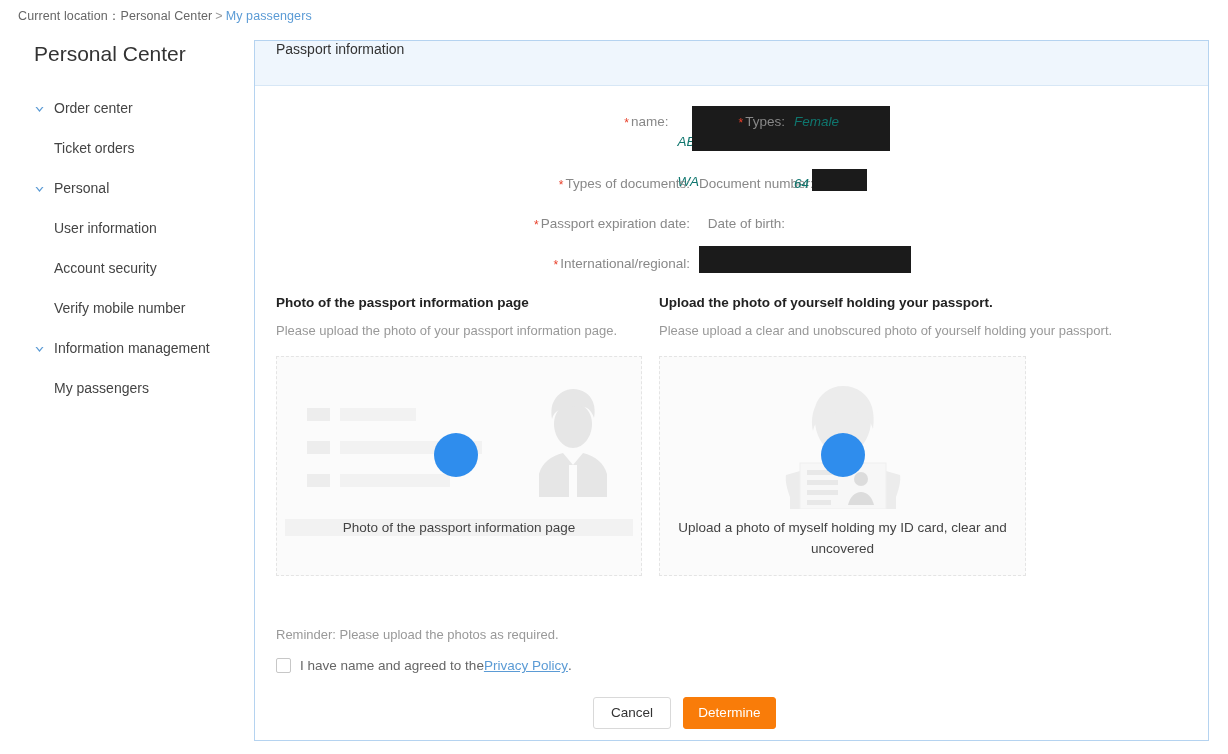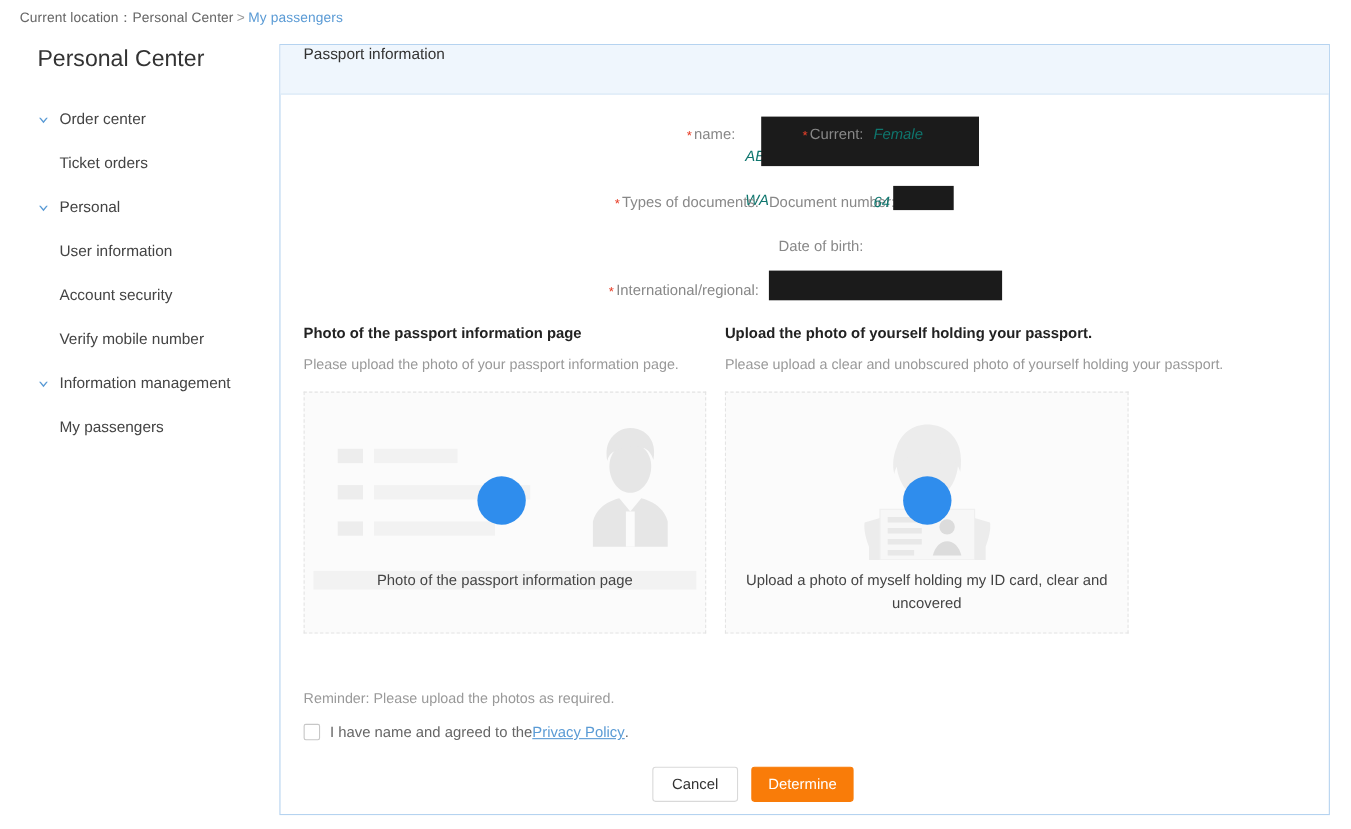--- a/index.html
+++ b/index.html
@@ -311,34 +311,38 @@
       <div class="frow" id="row-name">
         <span class="flabel"><span class="req">*</span><span>name:</span></span>
         <span class="fvalue">
           <span class="name-line">AB</span><br>
           <span class="name-line">WA</span>
           <span class="redact" id="redact-name"></span>
         </span>
       </div>
 
       <div class="frow" id="row-gender">
-        <span class="flabel"><span class="req">*</span><span>Current:</span></span>
+        <span class="flabel"><span class="req">*</span><span>Types:</span></span>
         <span class="fvalue">Female</span>
       </div>
 
       <div class="frow" id="row-types">
         <span class="flabel"><span class="req">*</span><span>Types of documents:</span></span>
         <span class="fvalue"></span>
       </div>
 
       <div class="frow" id="row-docnum">
         <span class="flabel">Document number:</span>
         <span class="fvalue"><span>64</span><span class="redact" id="redact-doc"></span></span>
       </div>
 
+      <div class="frow" id="row-expiry">
+        <span class="flabel"><span class="req">*</span><span>Passport expiration date:</span></span>
+        <span class="fvalue"></span>
+      </div>
 
       <div class="frow" id="row-dob">
         <span class="flabel">Date of birth:</span>
         <span class="fvalue"></span>
       </div>
 
       <div class="frow" id="row-intl">
         <span class="flabel"><span class="req">*</span><span>International/regional:</span></span>
         <span class="fvalue"><span></span><span class="redact" id="redact-intl"></span></span>
       </div>

